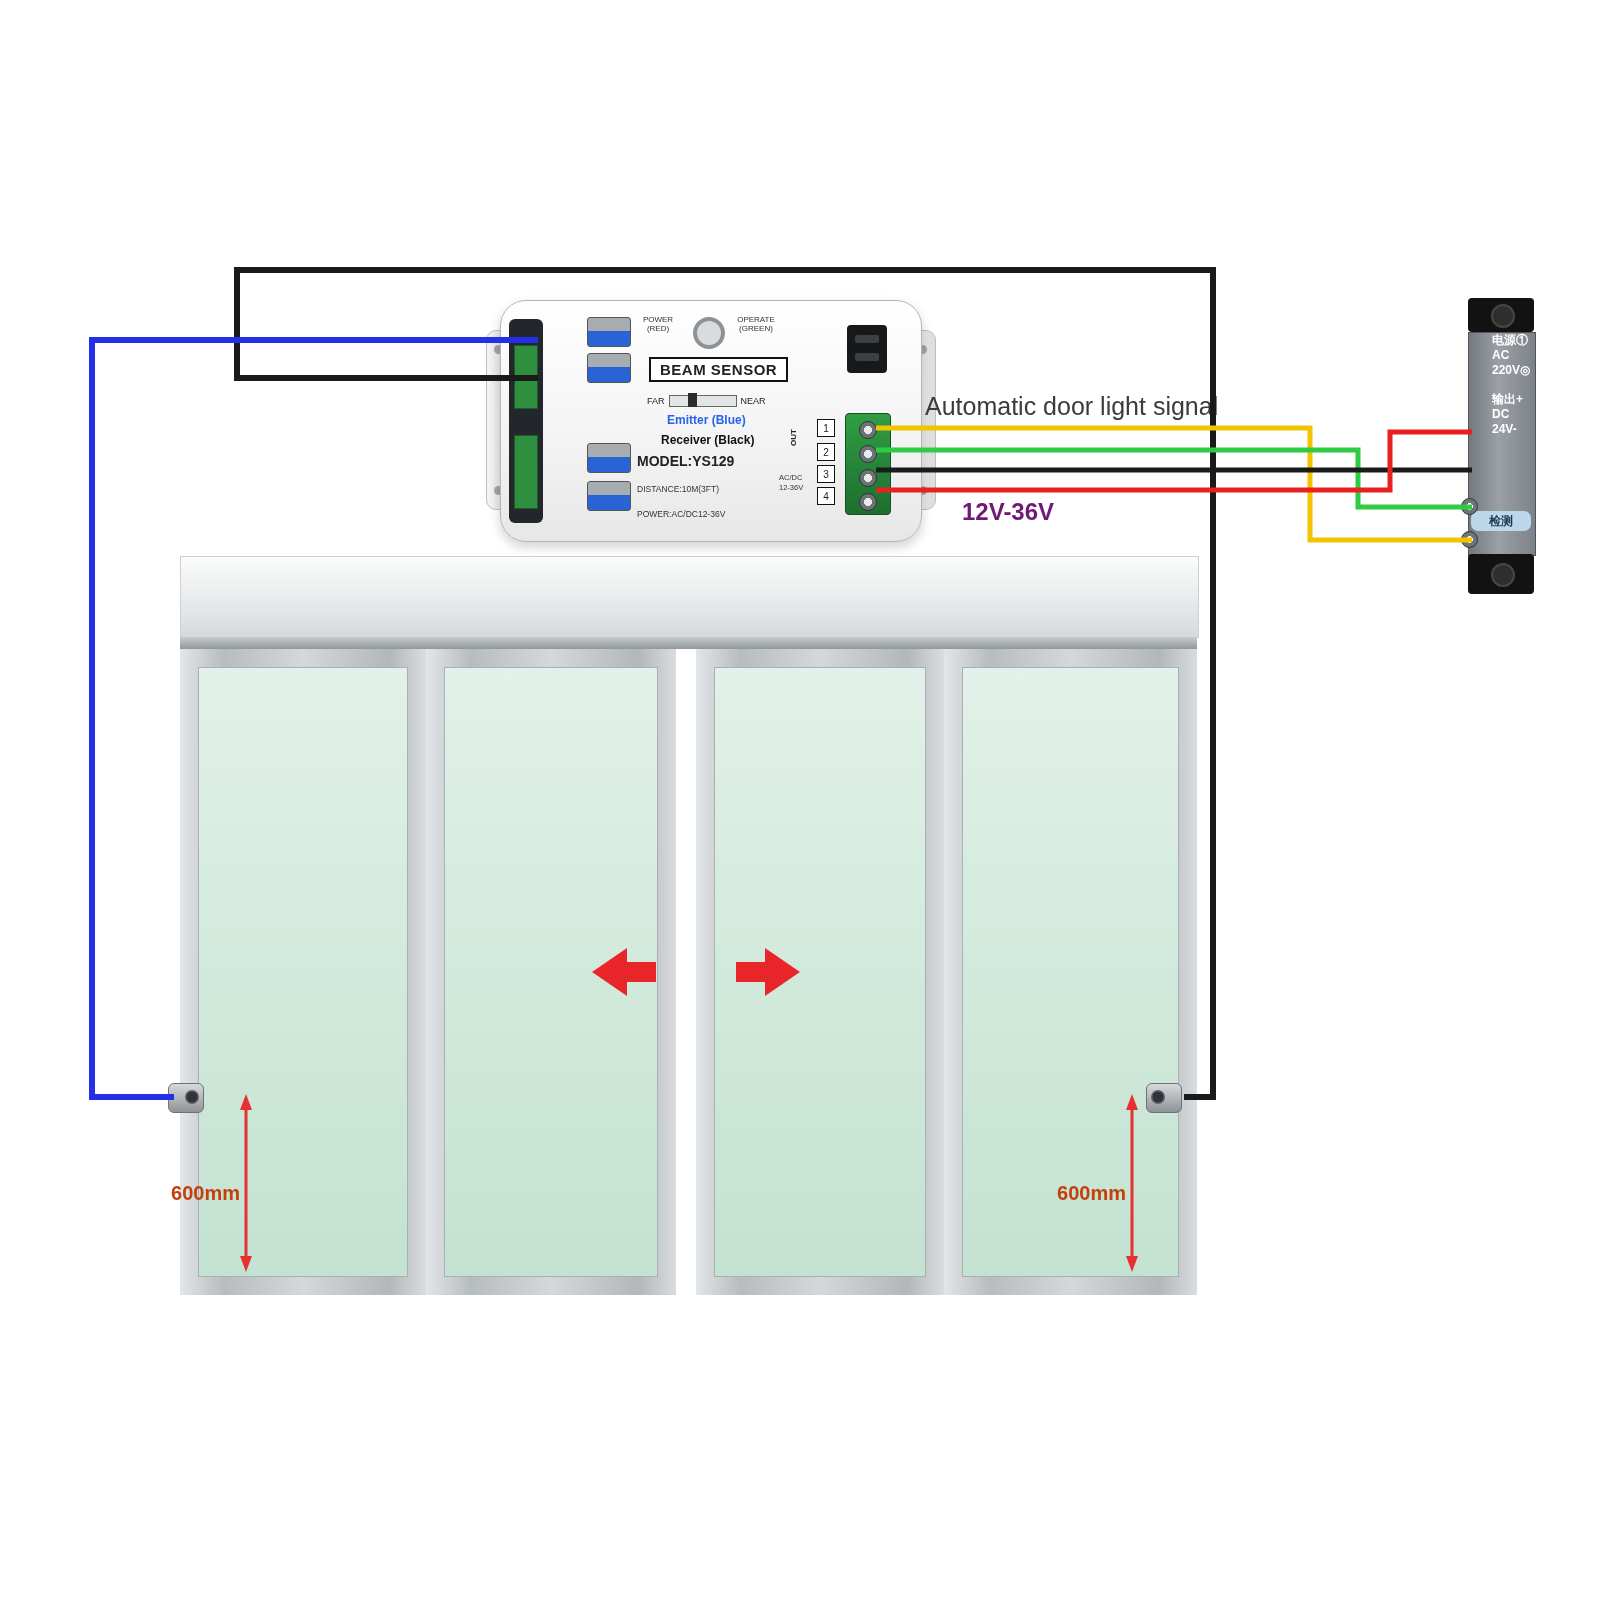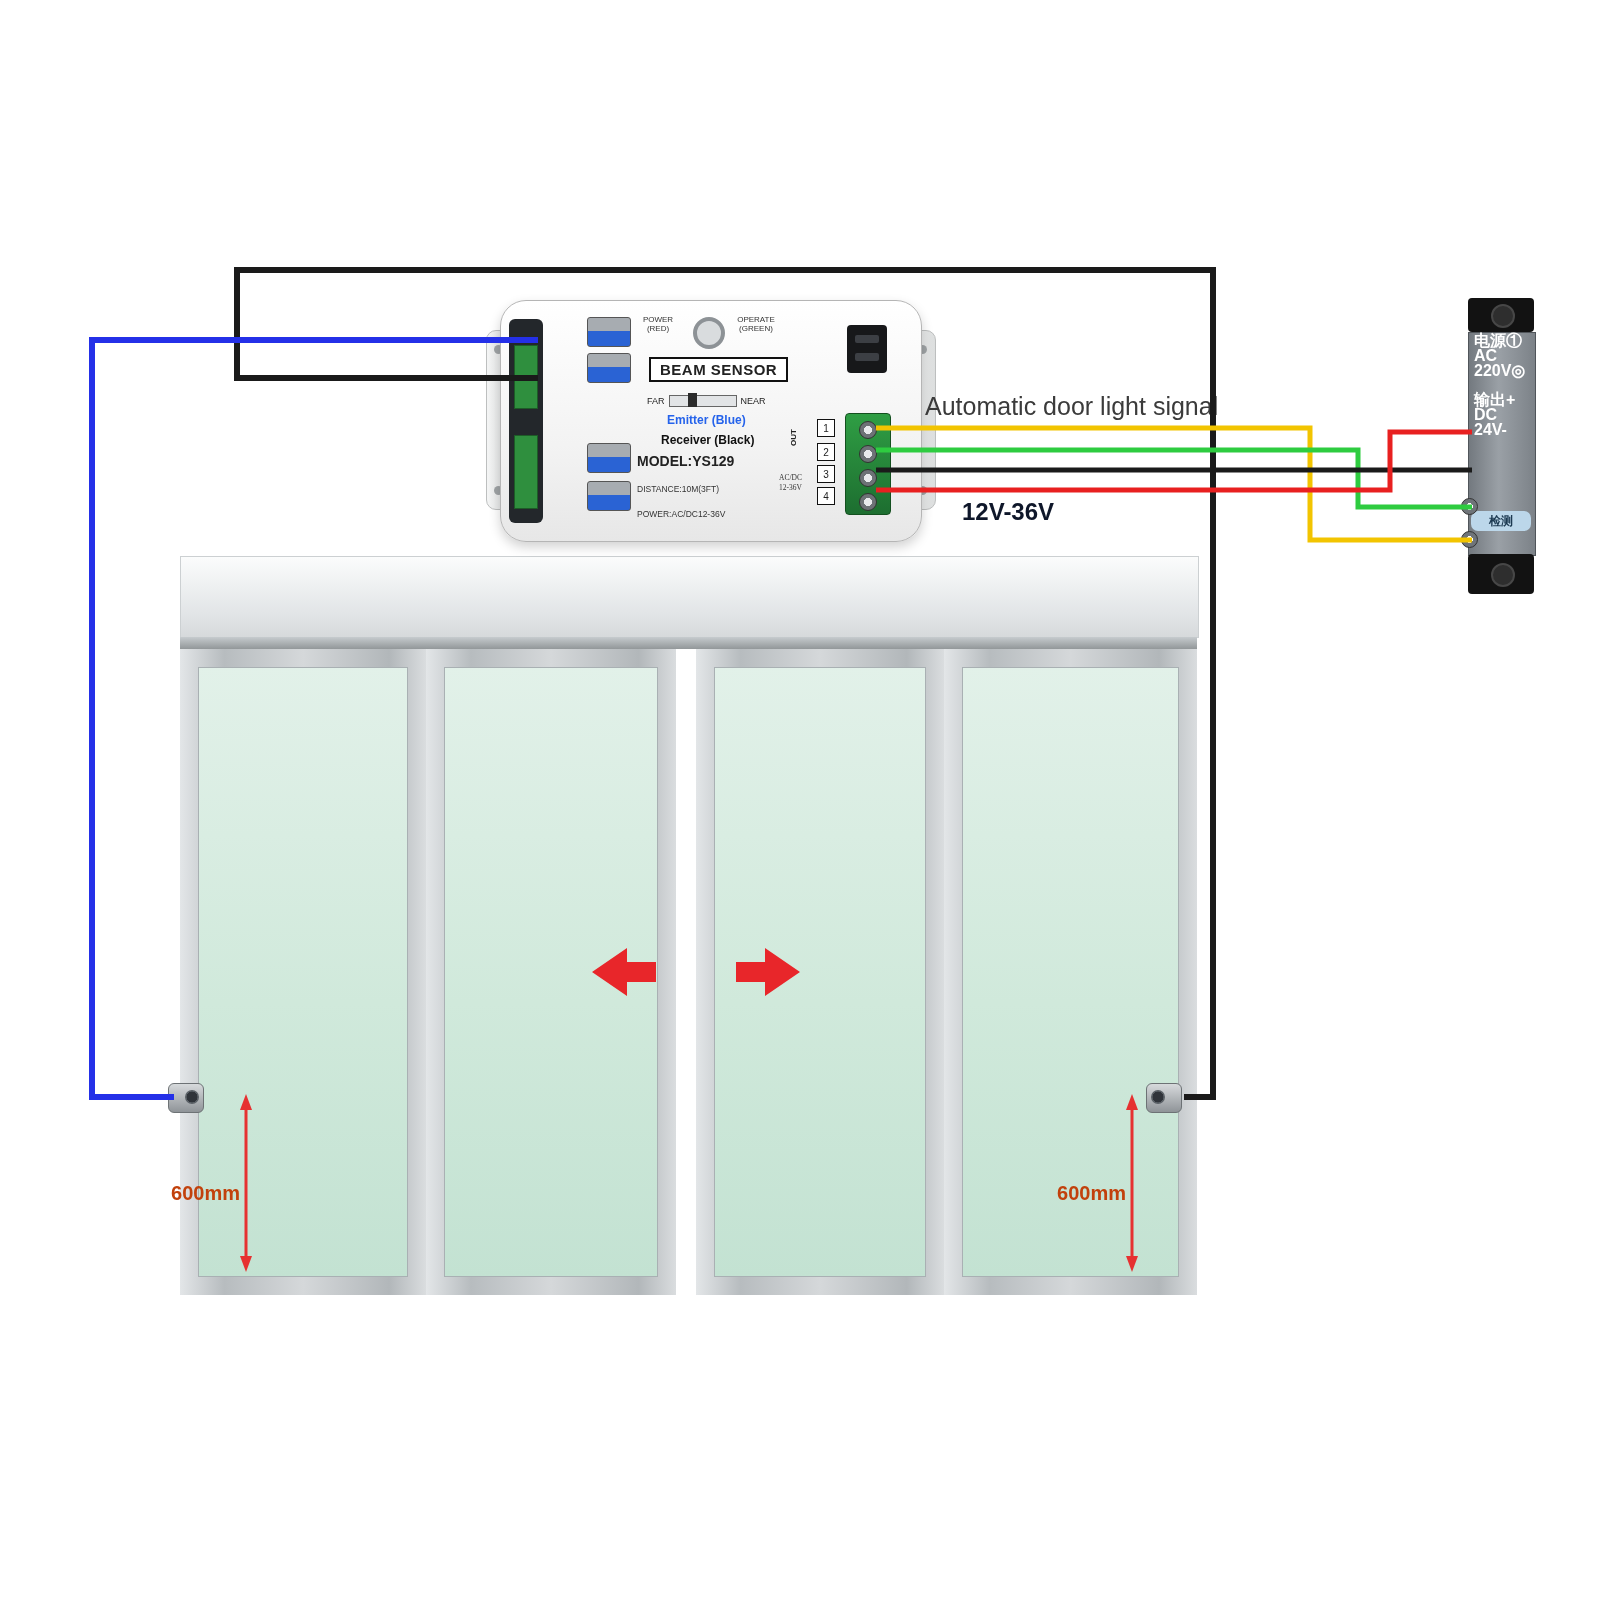--- a/index.html
+++ b/index.html
@@ -28,35 +28,35 @@
   .farnear{position:absolute;left:146px;top:94px;display:flex;align-items:center;gap:4px;font-size:9px;font-weight:normal;}
   .slider{width:66px;height:10px;background:#e2e4e6;border:1px solid #666;position:relative;}
   .slider .thumb{position:absolute;left:18px;top:-3px;width:9px;height:14px;background:#2b2b2b;}
   .emitter{position:absolute;left:166px;top:112px;font-size:12px;font-weight:bold;color:#2563eb;}
   .receiver{position:absolute;left:160px;top:132px;font-size:12px;font-weight:bold;color:#111;}
   .model{position:absolute;left:136px;top:152px;font-size:14px;font-weight:bold;}
   .spec{position:absolute;left:136px;font-size:8.5px;color:#333;}
   .outlbl{position:absolute;left:284px;top:132px;font-size:8px;font-weight:bold;transform:rotate(-90deg);}
   .termbox{position:absolute;left:316px;width:16px;height:16px;border:1.5px solid #111;font-size:10px;
            display:flex;align-items:center;justify-content:center;background:#fff;}
-  .acdc{position:absolute;left:278px;font-size:7.5px;color:#333;font-family:Liberation Serif, serif;}
+  .acdc{position:absolute;left:278px;font-size:7.5px;color:#333;}
   .greenblock{position:absolute;left:344px;top:112px;width:44px;height:100px;border-radius:4px;
               background:linear-gradient(180deg,#2f9e44,#1d6e30);border:1px solid #14501f;}
   .screw{position:absolute;left:13px;width:16px;height:16px;border-radius:50%;
          background:radial-gradient(circle at 50% 50%,#e8eaec 0 35%,#6d7276 36% 100%);border:1px solid #333;}
   .blackconn{position:absolute;left:346px;top:24px;width:40px;height:48px;background:#17181a;border-radius:4px;}
   .blackconn .pin{position:absolute;left:8px;width:24px;height:8px;background:#3c3f44;border-radius:2px;}
 
   
   .psu{position:absolute;left:1468px;top:298px;width:66px;height:296px;z-index:4;}
   .psu .cap{position:absolute;left:0;width:66px;height:34px;background:#121212;border-radius:4px;}
   .psu .capdot{position:absolute;left:23px;width:20px;height:20px;border-radius:50%;background:#2e2e2e;border:2px solid #474747;}
   .psu .body{position:absolute;left:0;top:34px;width:66px;height:222px;border:1px solid #50555a;
              background:linear-gradient(90deg,#73797f,#9aa0a6 45%,#7c8288);}
-  .psu .line{position:relative;color:#fff;font-size:16px;font-weight:bold;line-height:15px;padding-left:5px;}
+  .psu .line{position:relative;color:#fff;font-size:12px;font-weight:bold;line-height:15px;padding-left:23px;}
   .psu .detect{position:absolute;left:2px;top:178px;width:60px;height:20px;background:#bcd7ea;color:#1d3a52;
                font-size:12px;font-weight:bold;text-align:center;line-height:20px;border-radius:7px;}
   .psu .term{position:absolute;left:-7px;width:15px;height:15px;border-radius:50%;
              background:radial-gradient(circle,#fff 0 30%,#6f7479 31% 100%);border:1px solid #333;z-index:7;}
 
   
   .door-header{position:absolute;left:180px;top:556px;width:1017px;height:80px;z-index:1;
                background:linear-gradient(180deg,#fbfcfc,#e2e5e7 70%,#d6d9db);border:1px solid #ccd0d2;}
   .door-rail{position:absolute;left:180px;top:637px;width:1017px;height:12px;z-index:1;
              background:linear-gradient(180deg,#c6cbce,#929799);}
@@ -65,21 +65,21 @@
   .glass{position:absolute;left:18px;top:18px;right:18px;bottom:18px;
          background:linear-gradient(180deg,#e2f1e9 0%,#d0e9db 55%,#c3e2d2 100%);
          box-shadow:inset 0 0 0 1px #a9b0b3;}
   .photocell{position:absolute;width:34px;height:28px;z-index:5;border-radius:6px;
              background:linear-gradient(180deg,#d7dadc,#8f9498);border:1px solid #6d7275;}
   .photocell .lens{position:absolute;top:6px;width:14px;height:14px;border-radius:50%;
                    background:radial-gradient(circle,#30343a 0 55%,#5a6066 56% 100%);}
 
   
   .signal-label{position:absolute;left:925px;top:392px;font-size:25px;color:#3b3b3b;z-index:6;}
-  .voltage-label{position:absolute;left:962px;top:498px;font-size:24px;font-weight:bold;color:#0f172a;z-index:6;}
+  .voltage-label{position:absolute;left:962px;top:498px;font-size:24px;font-weight:bold;color:#701a75;z-index:6;}
   .dim-label{position:absolute;font-size:20px;font-weight:bold;color:#c2410c;z-index:6;}
 </style>
 </head>
 <body>
 
 <div class="canvas">
 
   <div class="door-header"></div>
   <div class="door-rail"></div>
 

